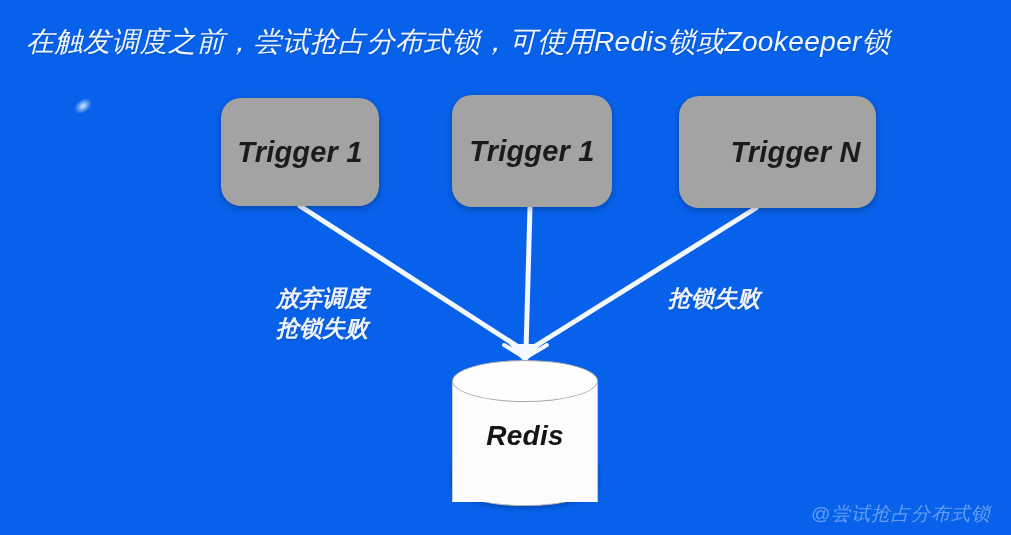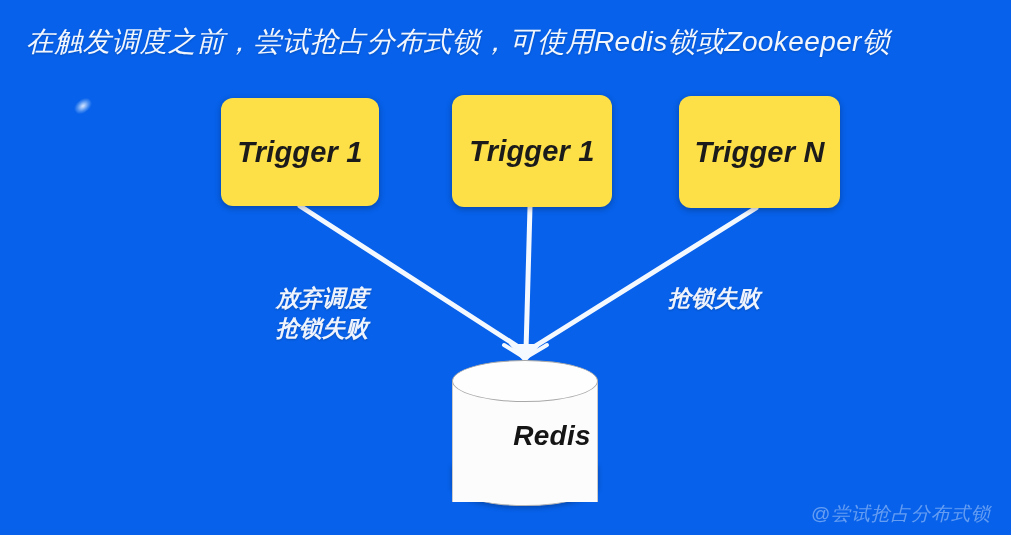--- a/index.html
+++ b/index.html
@@ -28,37 +28,37 @@
     line-height: 40px;
     font-weight: 500;
     letter-spacing: 0.4px;
     white-space: nowrap;
     text-shadow: 0 1px 2px rgba(0,0,0,0.18);
   }
 
   
   .trigger-box {
     position: absolute;
-    background: #fde047;
-    border-radius: 12px;
+    background: #a3a3a3;
+    border-radius: 20px;
     box-shadow: 0 2px 6px rgba(0,0,0,0.28);
     display: flex;
     align-items: center;
     justify-content: center;
   }
   .trigger-label {
     color: #1b1b1b;
     font-size: 29px;
     font-weight: 600;
     letter-spacing: 0.2px;
     white-space: nowrap;
   }
   #trigger-1 { left: 221px; top: 98px;  width: 158px; height: 108px; }
   #trigger-2 { left: 452px; top: 95px;  width: 160px; height: 112px; }
-  #trigger-n { left: 679px; top: 96px;  width: 161px; height: 112px; }
+  #trigger-n { left: 679px; top: 96px;  width: 161px; height: 112px; padding-left: 36px; }
 
   
   .edge-label {
     position: absolute;
     color: #eef3fc;
     font-size: 23px;
     line-height: 30px;
     font-weight: 600;
     white-space: nowrap;
     text-shadow: 0 1px 2px rgba(0,0,0,0.2);
@@ -105,21 +105,20 @@
   }
   #redis-label {
     position: absolute;
     left: 0; top: 60px;
     width: 146px;
     text-align: center;
     color: #151515;
     font-size: 28px;
     font-weight: 600;
     letter-spacing: 0.3px;
-    padding-left: 27px;
   }
 
   
   #connectors {
     position: absolute;
     left: 0; top: 0;
     width: 1011px; height: 535px;
     pointer-events: none;
   }
 

